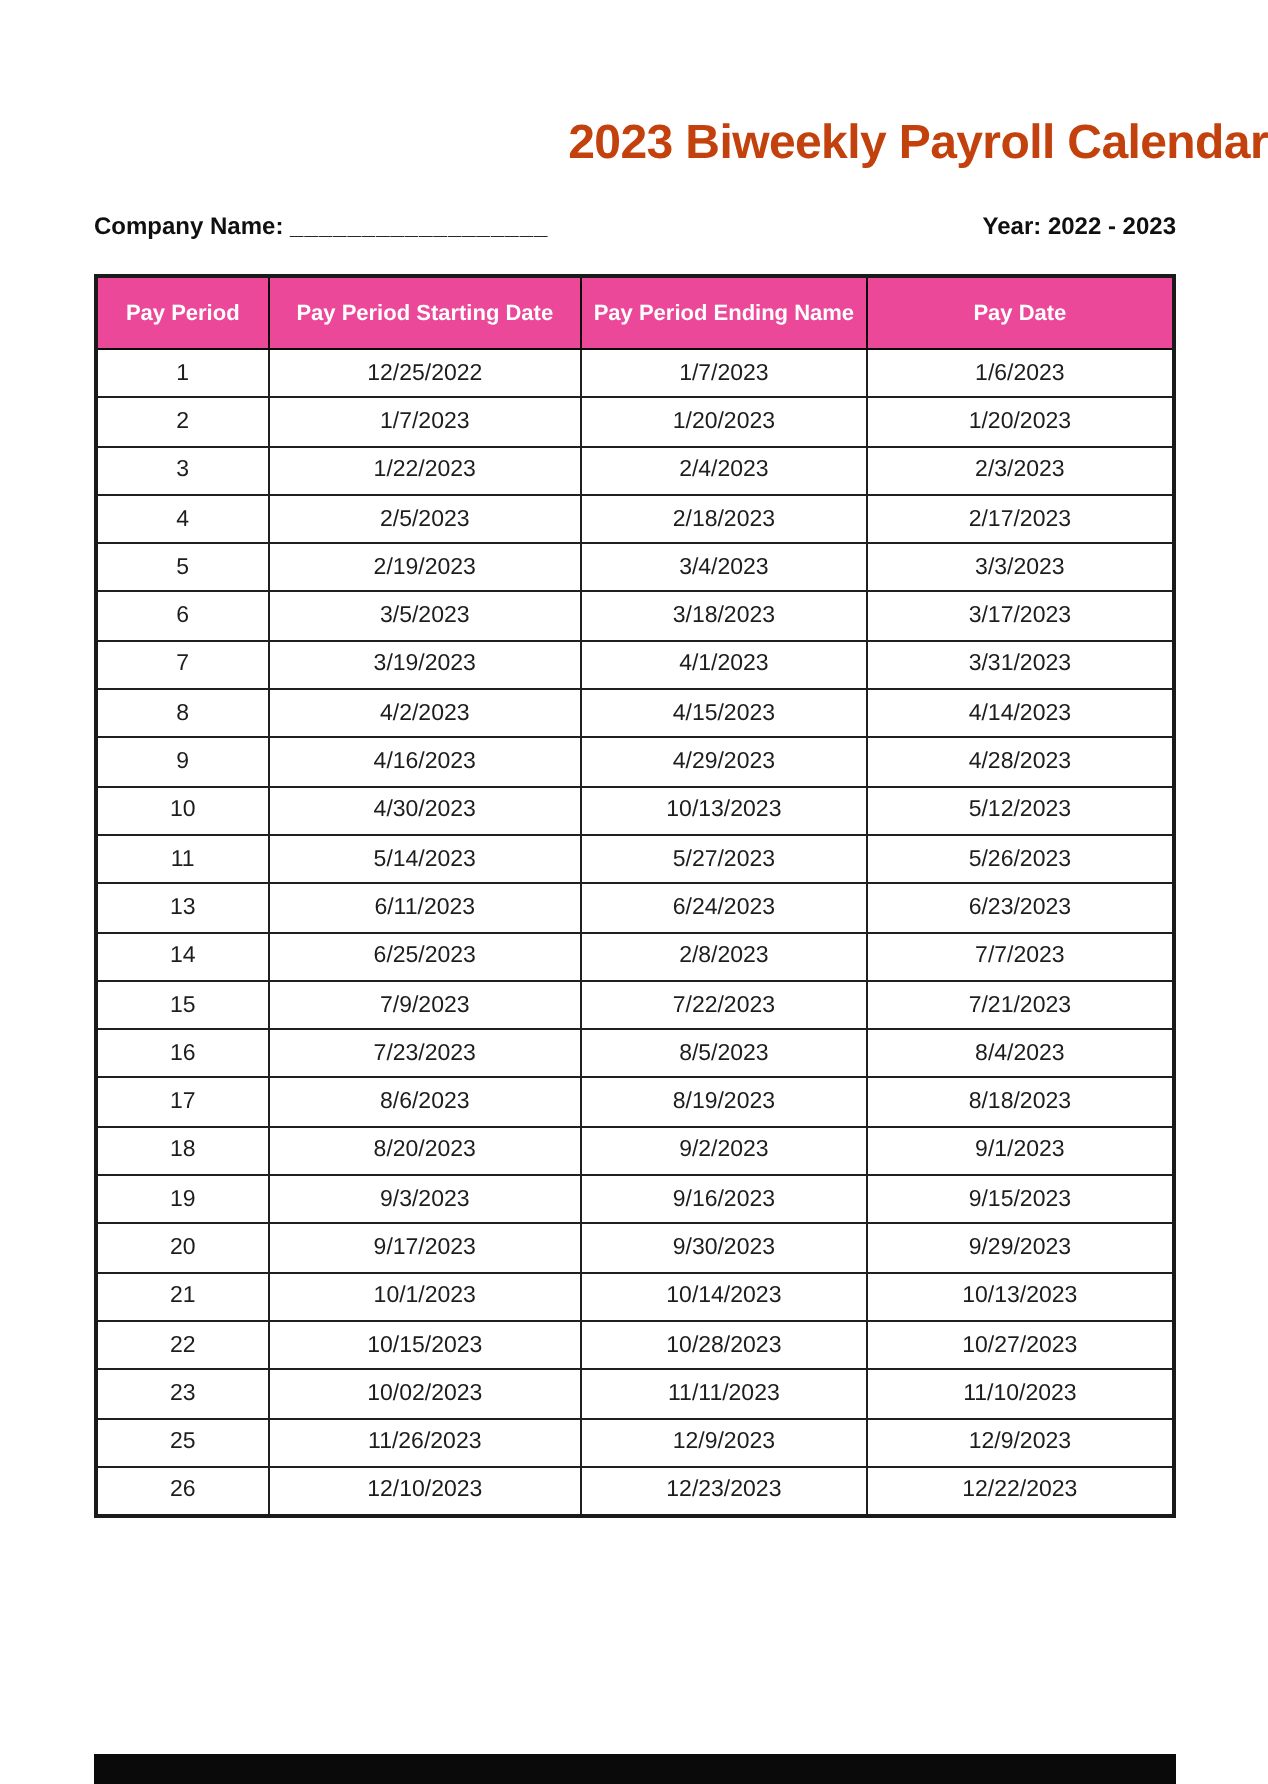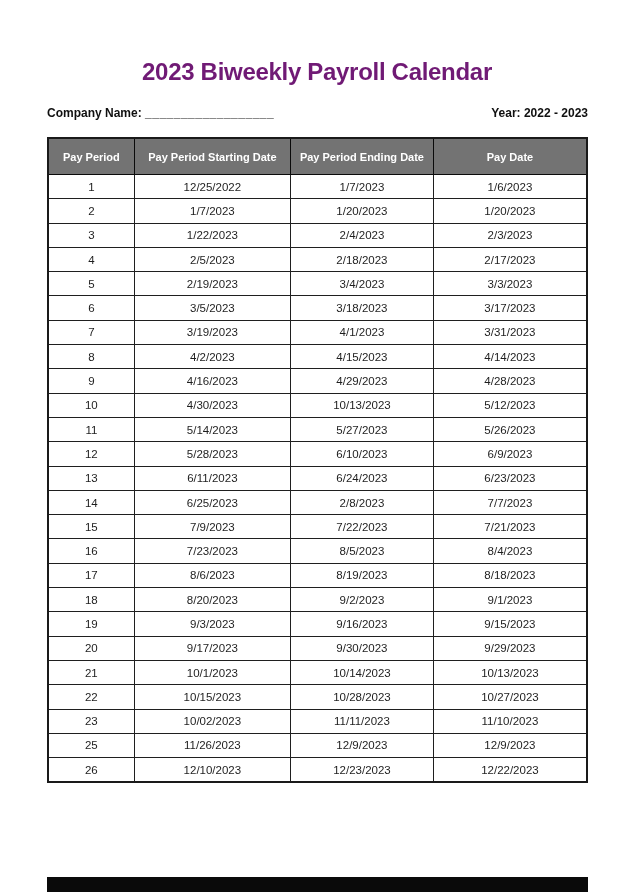--- a/index.html
+++ b/index.html
@@ -6,25 +6,25 @@
   body {
     width: 634px; height: 892px;
     background: #ffffff;
     position: relative;
     font-family: "Liberation Sans", sans-serif;
     overflow: hidden;
   }
   .page-title {
     position: absolute;
     top: 42px; left: 0; width: 634px;
-    text-align: center;
+    text-align: right;
     font-size: 24px;
     font-weight: 700;
     letter-spacing: -0.3px;
-    color: #701a75;
+    color: #c2410c;
   }
   .meta-row {
     position: absolute;
     top: 106px; left: 47px; width: 541px;
     display: flex;
     justify-content: space-between;
     align-items: baseline;
     font-size: 12px;
     font-weight: 700;
     color: #101010;
@@ -33,21 +33,21 @@
   .company-blank { letter-spacing: 0.5px; }
   table.payroll {
     position: absolute;
     top: 137px; left: 47px;
     width: 541px;
     border-collapse: collapse;
     table-layout: fixed;
     border: 2px solid #1a1a1a;
   }
   table.payroll th {
-    background: #737373;
+    background: #ec4899;
     color: #ffffff;
     font-size: 11px;
     font-weight: 700;
     height: 35px;
     text-align: center;
     vertical-align: middle;
     border: 1px solid #0a0a0a;
     padding: 0;
   }
   table.payroll td {
@@ -89,21 +89,21 @@
   <colgroup>
     <col class="col-period">
       <col class="col-start">
       <col class="col-end">
       <col class="col-pay">
   </colgroup>
   <thead>
     <tr>
       <th>Pay Period</th>
       <th>Pay Period Starting Date</th>
-      <th>Pay Period Ending Date</th>
+      <th>Pay Period Ending Name</th>
       <th>Pay Date</th>
     </tr>
   </thead>
   <tbody>
       <tr>
         <td>1</td>
         <td>12/25/2022</td>
         <td>1/7/2023</td>
         <td>1/6/2023</td>
       </tr>
@@ -161,26 +161,20 @@
         <td>10/13/2023</td>
         <td>5/12/2023</td>
       </tr>
       <tr>
         <td>11</td>
         <td>5/14/2023</td>
         <td>5/27/2023</td>
         <td>5/26/2023</td>
       </tr>
       <tr>
-        <td>12</td>
-        <td>5/28/2023</td>
-        <td>6/10/2023</td>
-        <td>6/9/2023</td>
-      </tr>
-      <tr>
         <td>13</td>
         <td>6/11/2023</td>
         <td>6/24/2023</td>
         <td>6/23/2023</td>
       </tr>
       <tr>
         <td>14</td>
         <td>6/25/2023</td>
         <td>2/8/2023</td>
         <td>7/7/2023</td>

